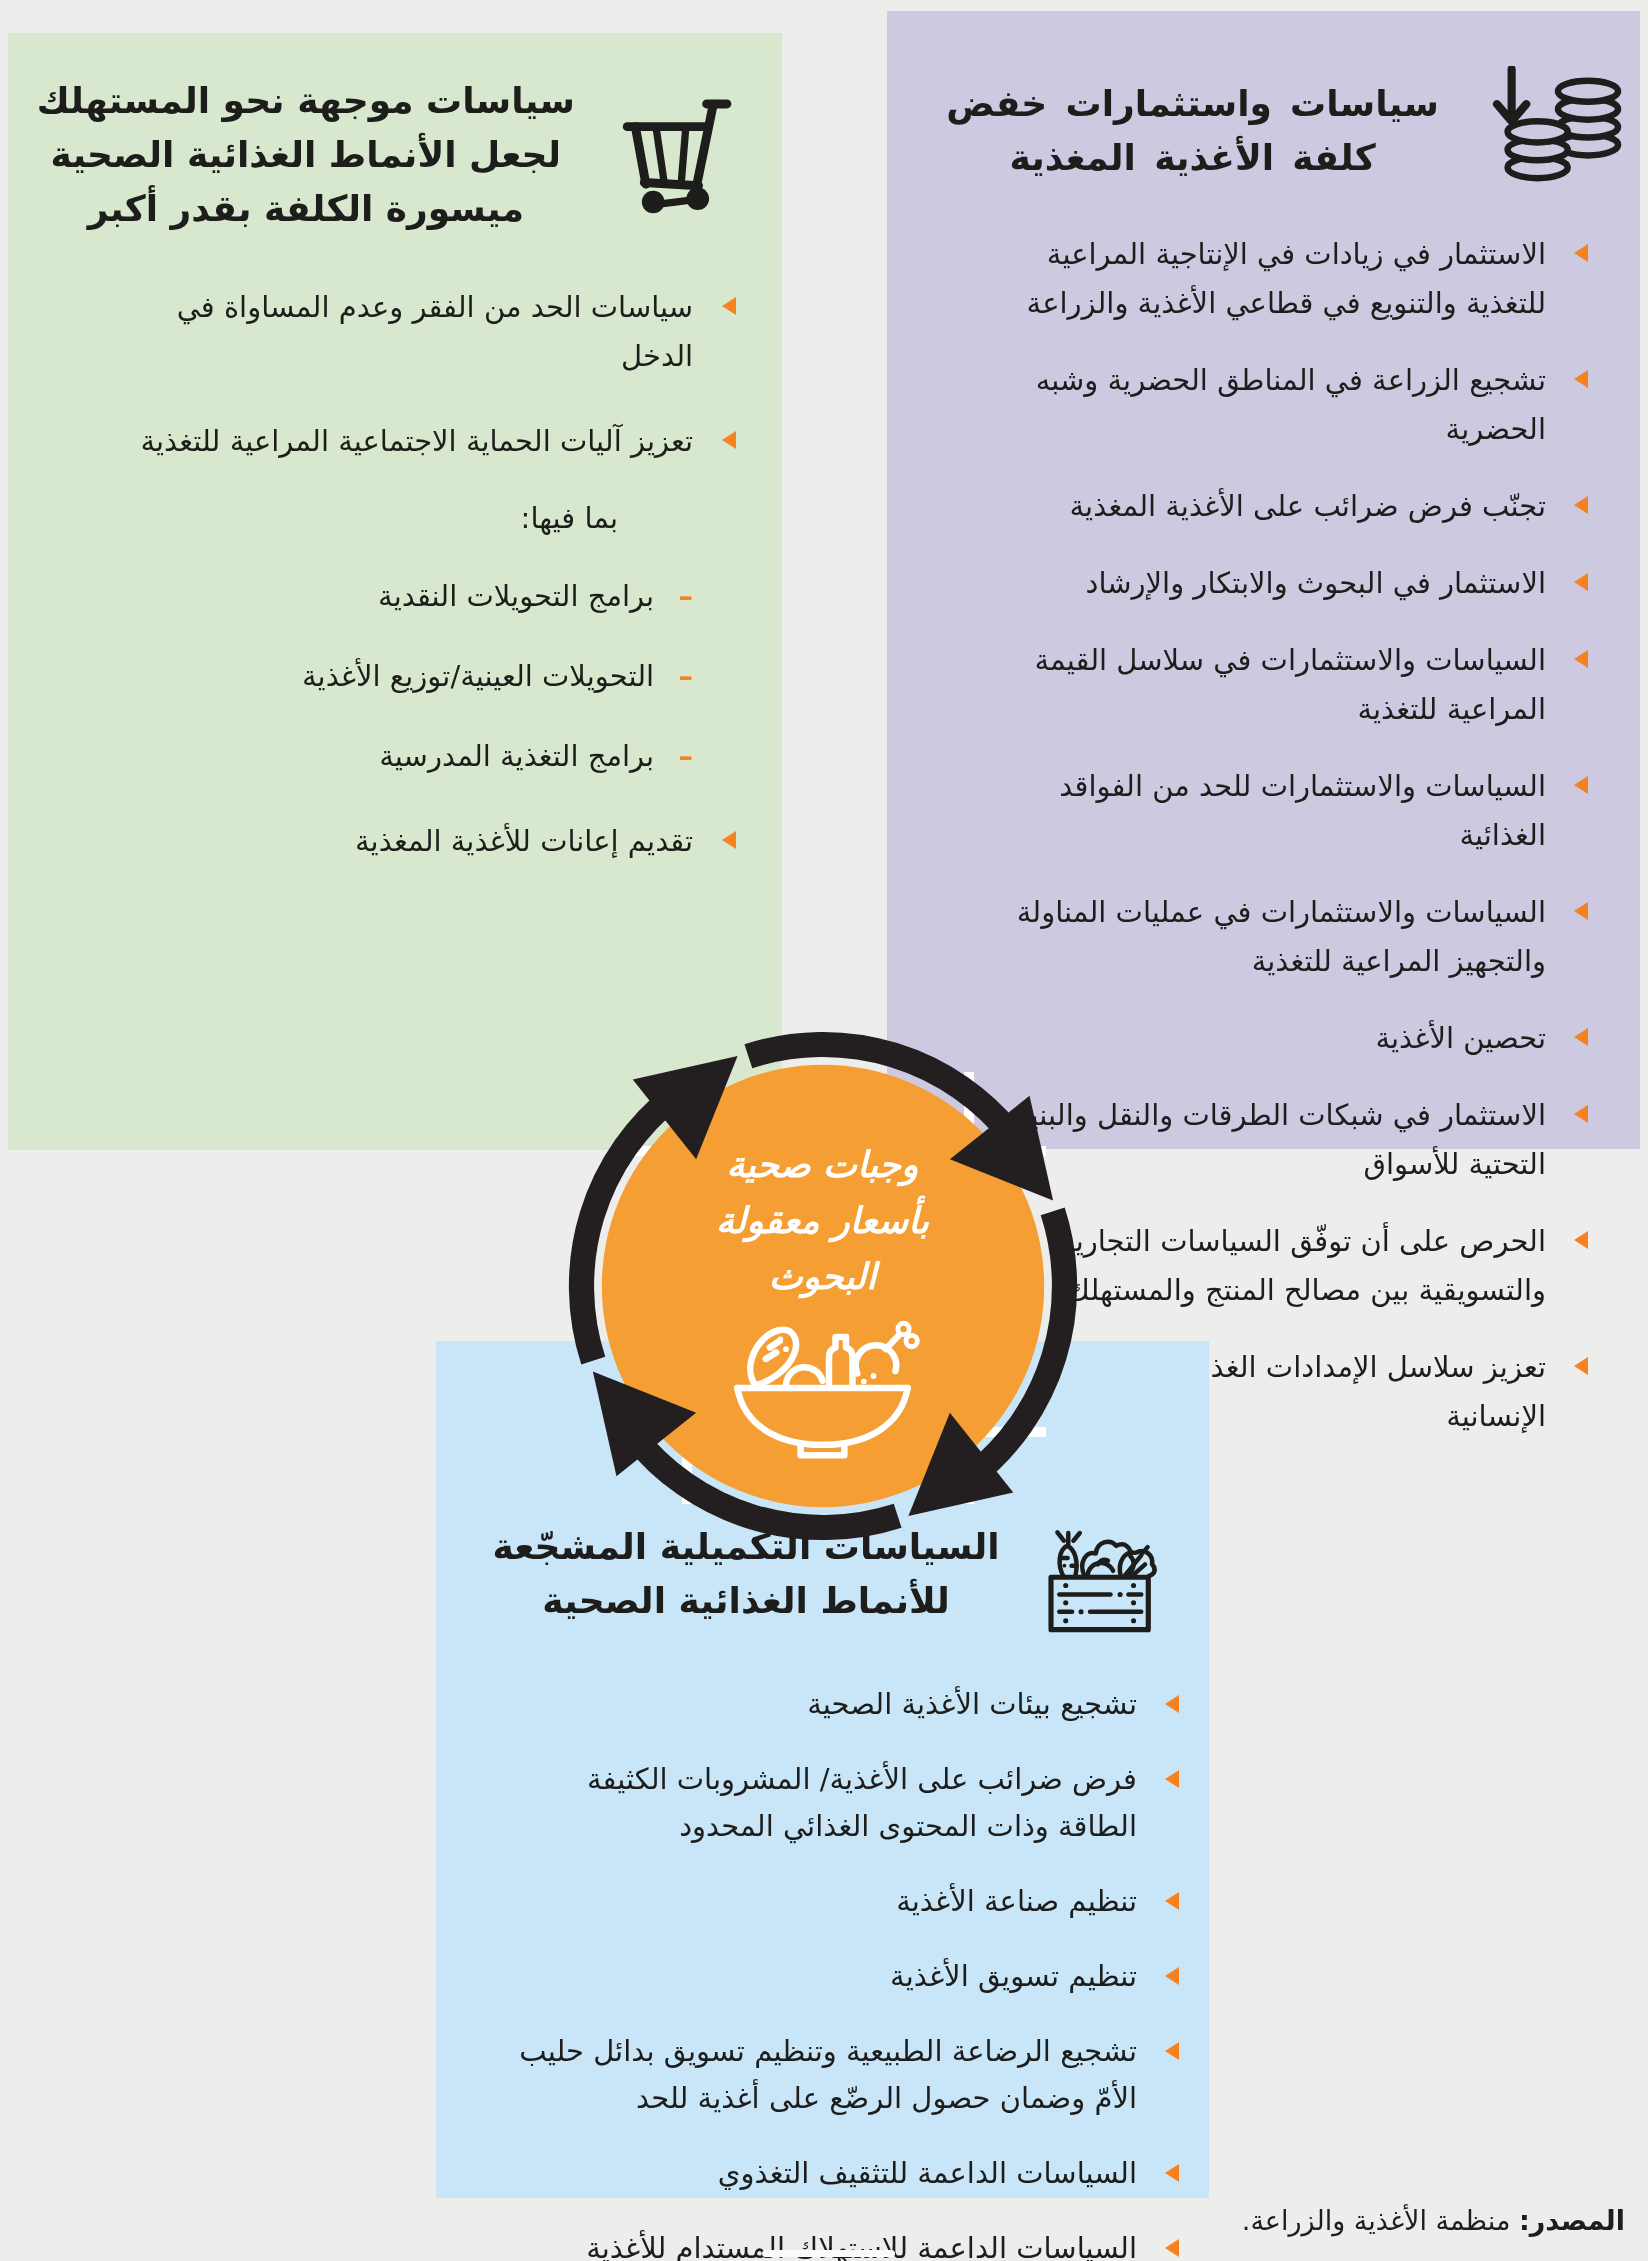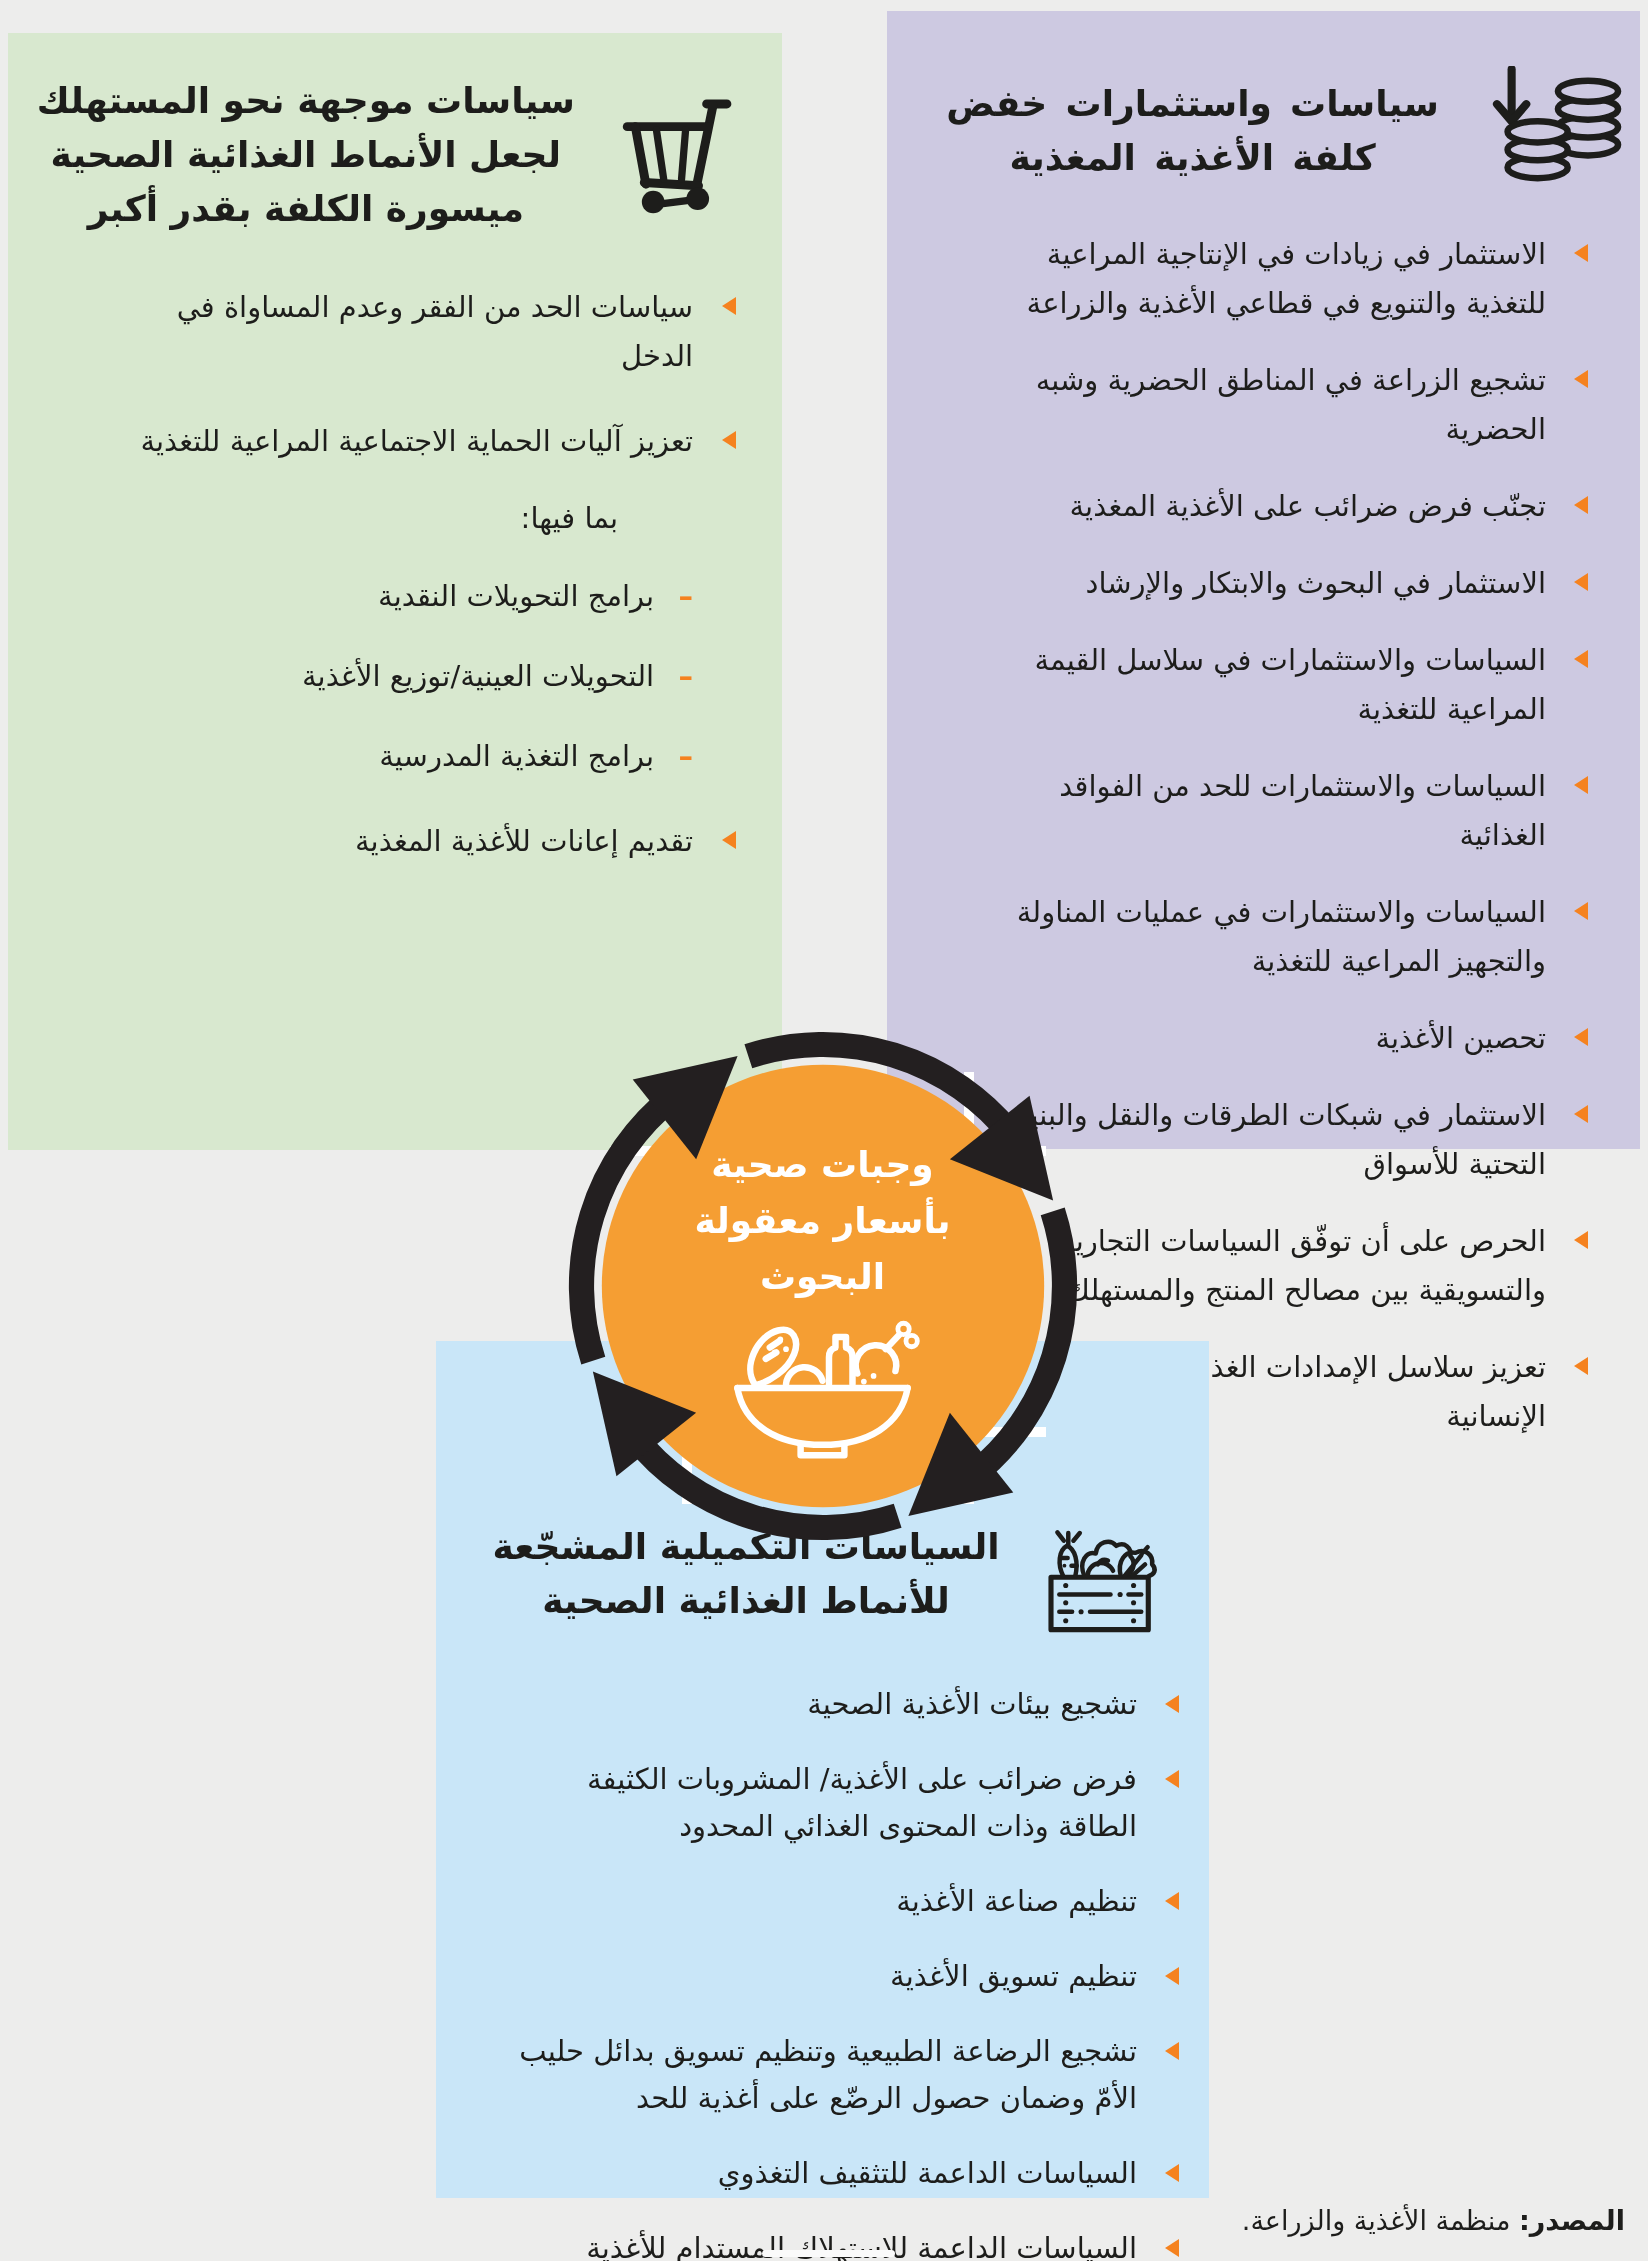--- a/index.html
+++ b/index.html
@@ -35,21 +35,21 @@
   .dash{position:absolute;right:0;top:0;color:#f5821f;font-weight:bold;}
 
   .bracket{position:absolute;z-index:4;}
   .bk-nw{left:610px;top:1072px;width:72px;height:74px;border-right:10.6px solid #fff;border-bottom:10.6px solid #fff;}
   .bk-ne{left:964px;top:1072px;width:72px;height:74px;border-left:10.6px solid #fff;border-bottom:10.6px solid #fff;}
   .bk-sw{left:610px;top:1427px;width:72px;height:67px;border-right:10.6px solid #fff;border-top:10.6px solid #fff;}
   .bk-se{left:964px;top:1427px;width:72px;height:67px;border-left:10.6px solid #fff;border-top:10.6px solid #fff;}
 
   .cycle-svg{position:absolute;left:514px;top:977px;z-index:5;}
   .cycle-text{position:absolute;left:603px;top:1137px;width:439px;z-index:6;
-              color:#fff;font-weight:bold;font-size:36px;line-height:1.55;text-align:center;}
+              color:#fff;font-weight:bold;font-size:36px;line-height:1.55;text-align:center;font-style:italic;}
   .bowl-wrap{position:absolute;left:721px;top:1307px;width:203px;height:154px;z-index:6;line-height:0;}
 
   .source{position:absolute;top:2205px;right:23px;font-size:27px;color:#1d1d1b;}
   .source .lbl{font-weight:bold;}
   .footer-line{position:absolute;left:762px;top:2250px;width:133px;height:7.3px;background:#fafafa;border-radius:4.1px;}
 </style>
 </head>
 <body>
 
 <div class="page">

